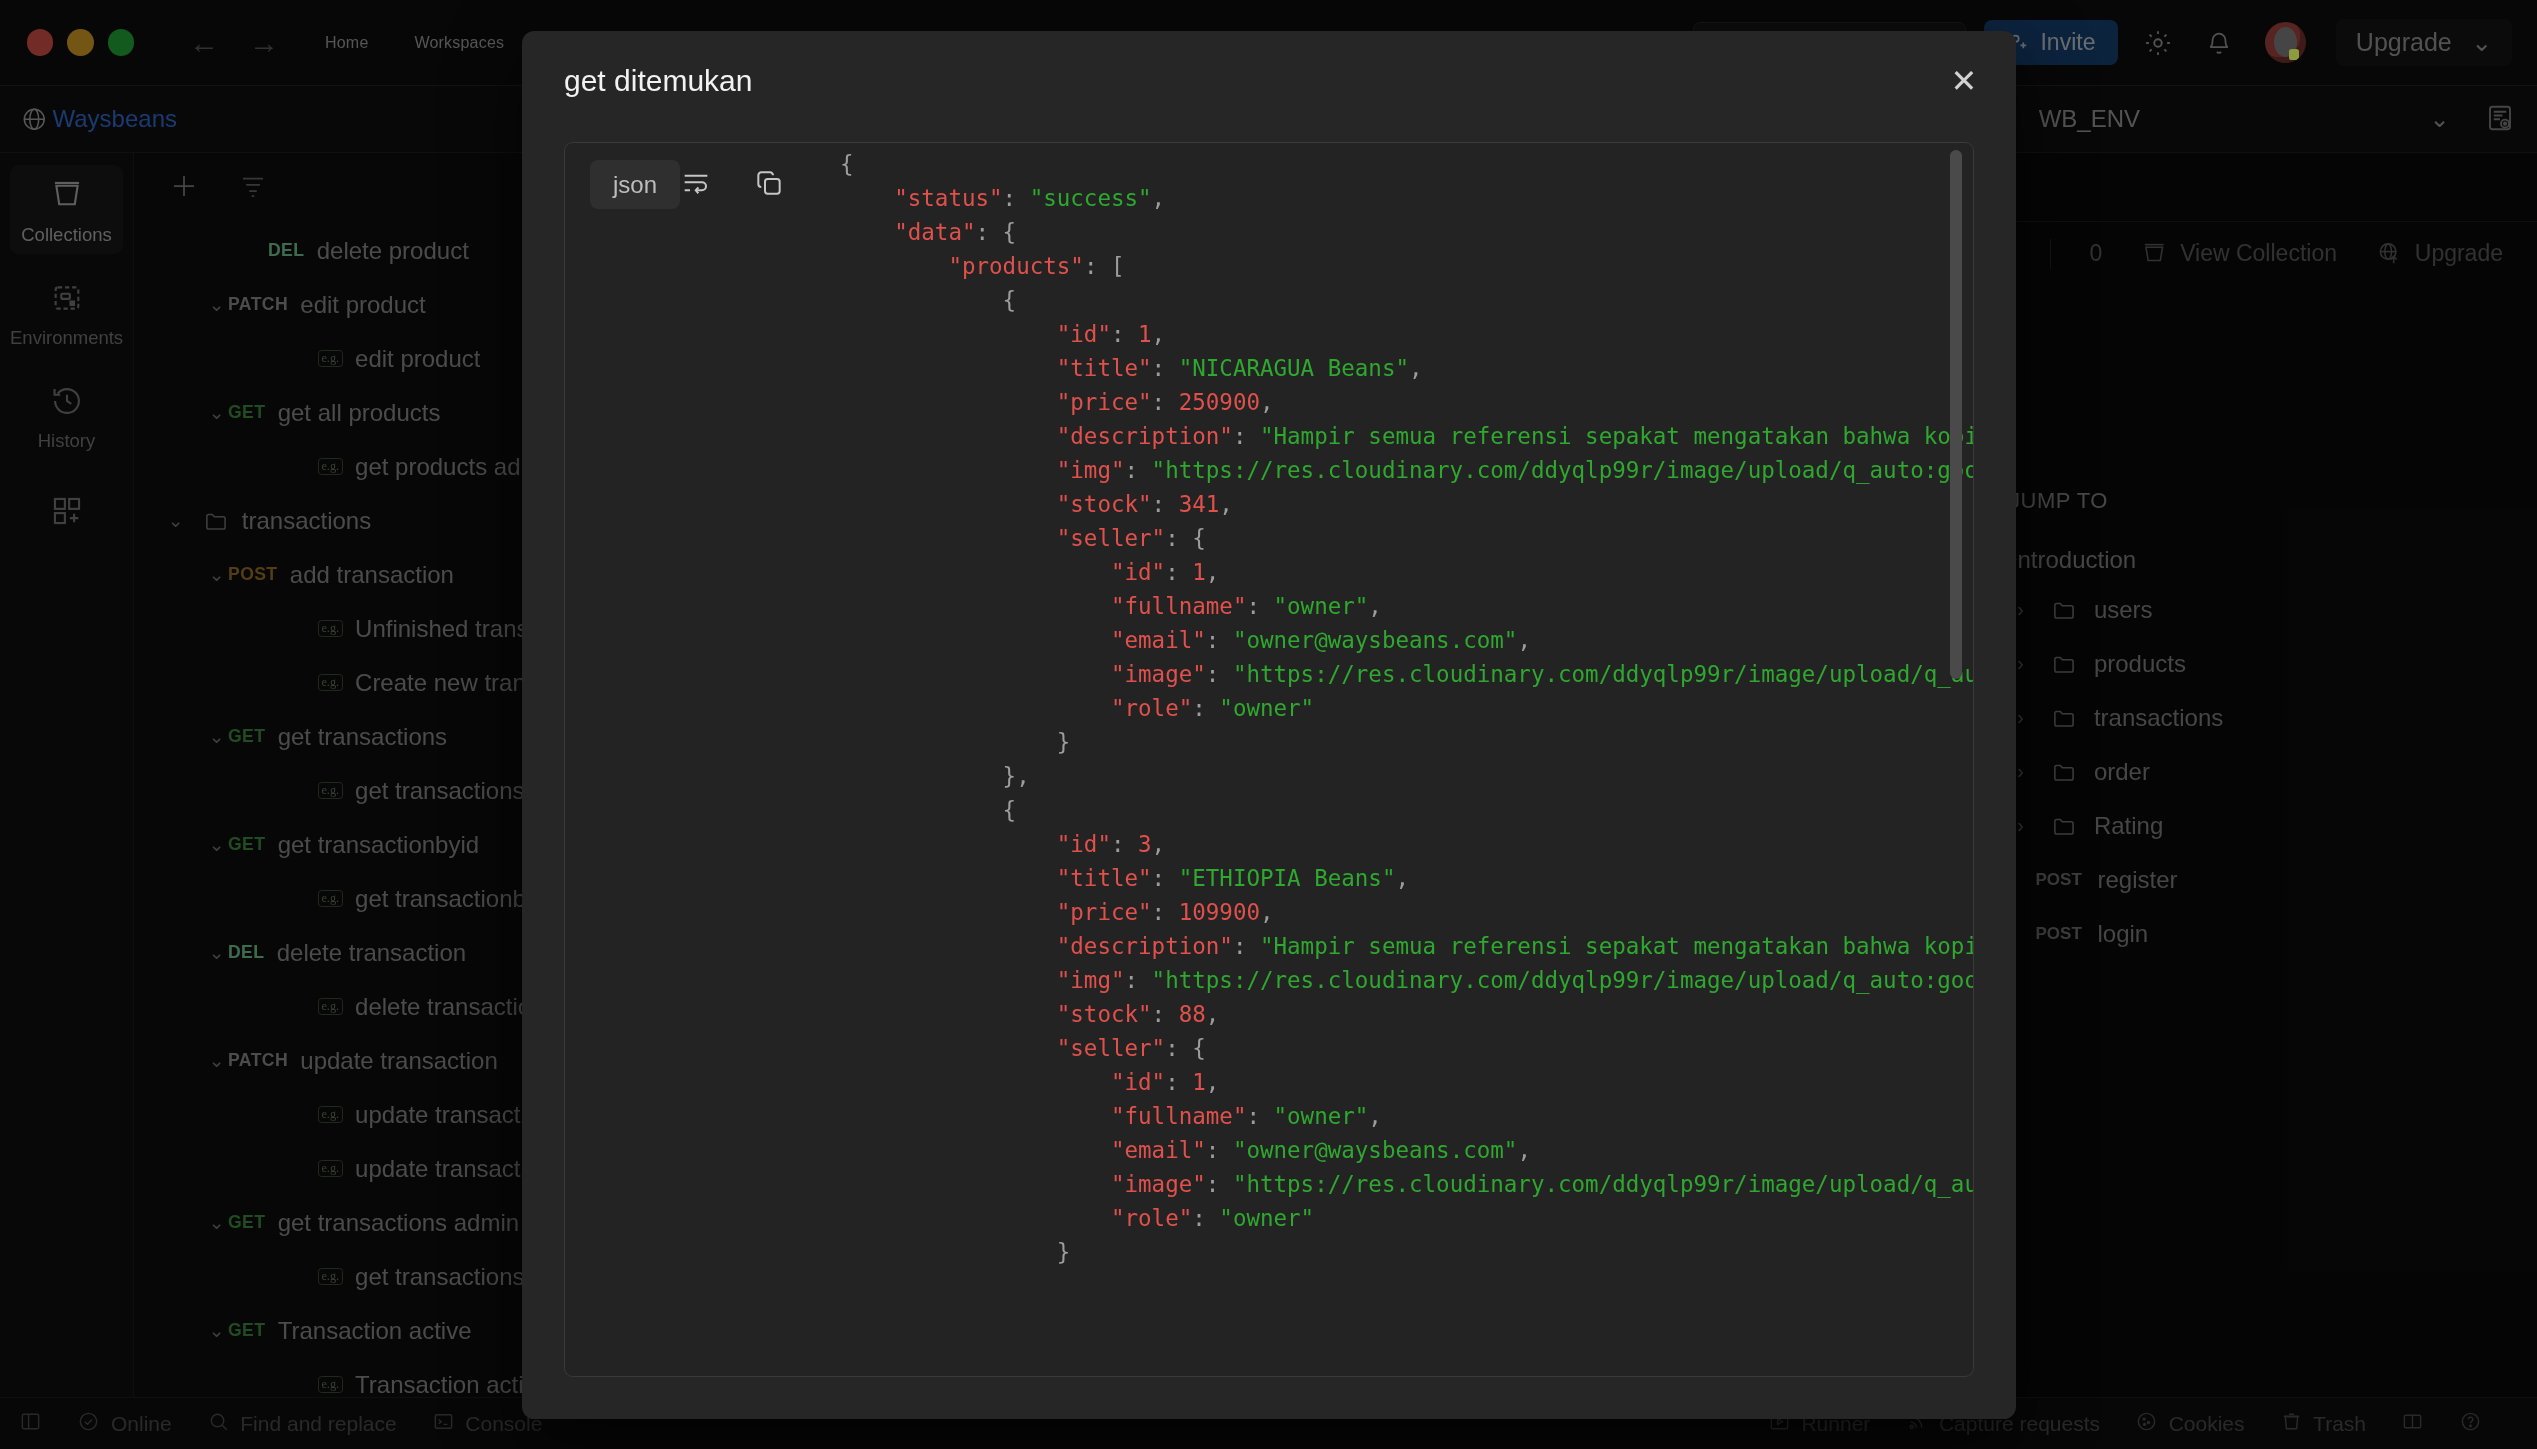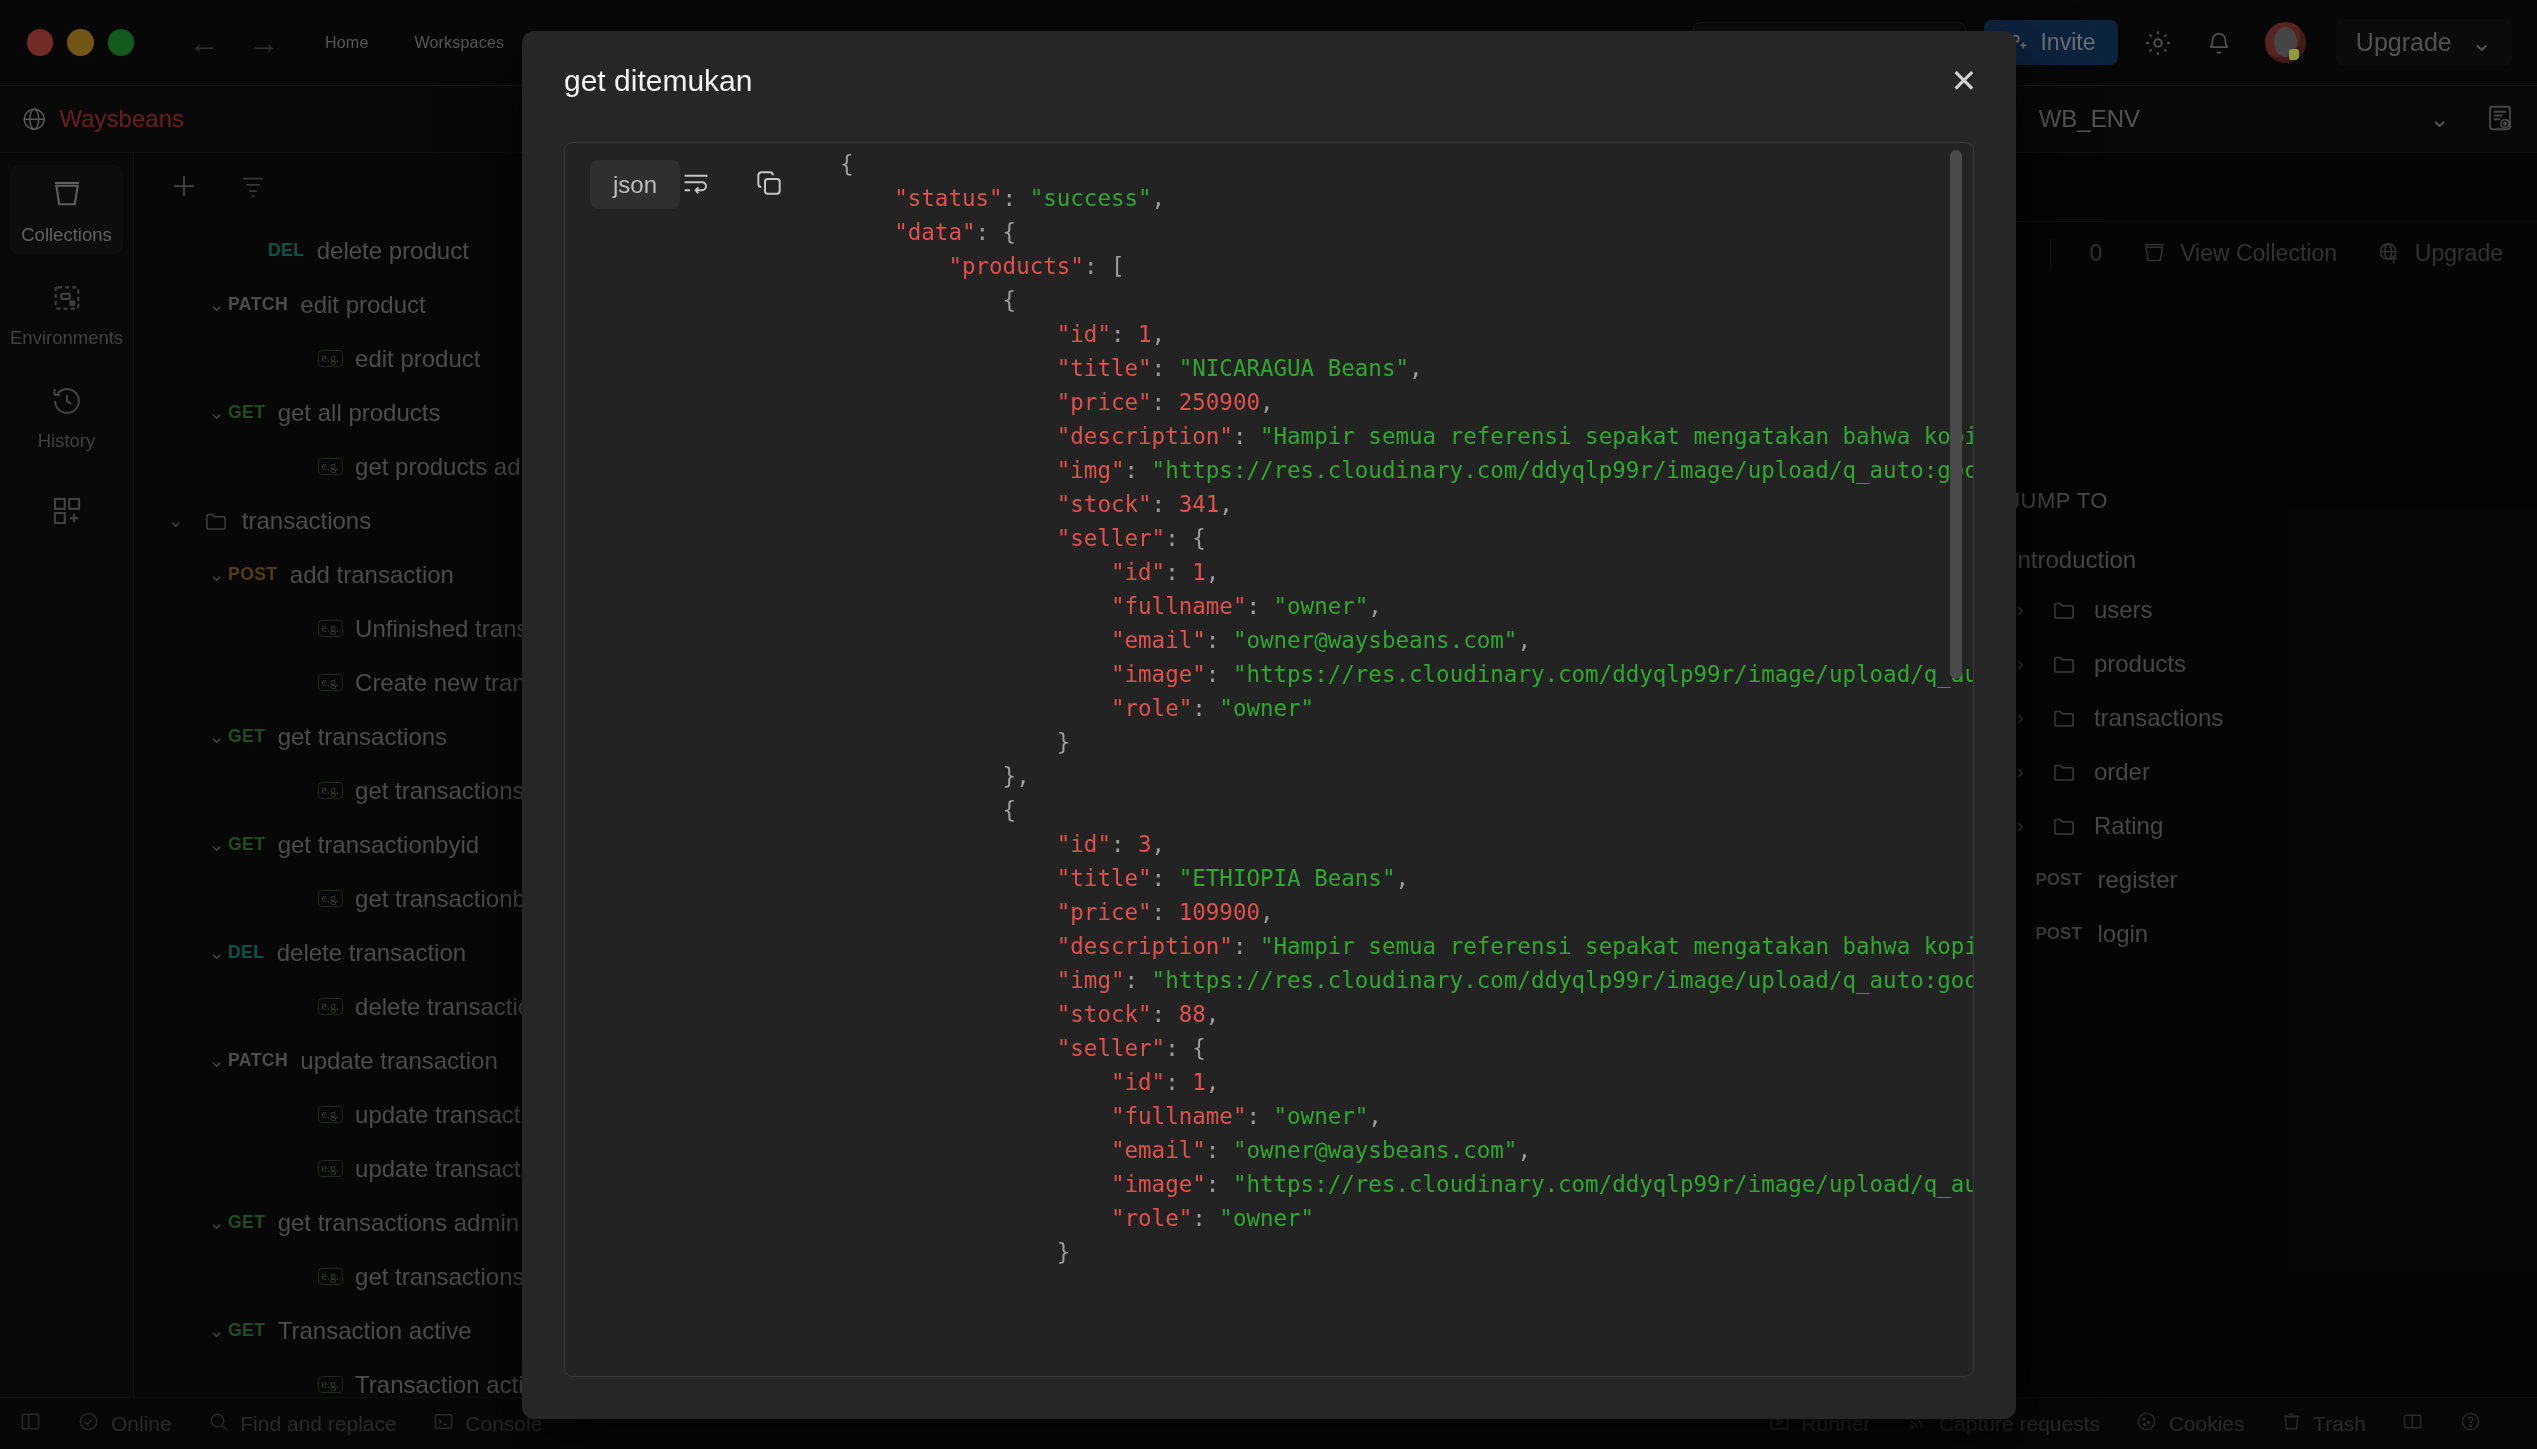--- a/index.html
+++ b/index.html
@@ -49,21 +49,21 @@
   .upgrade {
     display: flex; align-items: center; gap: 19.4px; color: #b4b4b4; font-size: 25px;
     background: #191919; border-radius: 7px; padding: 8.8px 19.4px; margin-right: 26.5px;
   }
 
   
   .wsbar {
     position: absolute; top: 86px; left: 0; width: 2538px; height: 67px;
     display: flex; align-items: center; border-bottom: 0.9px solid #242424; background: #121212;
   }
-  .ws-name { display: flex; align-items: center; gap: 12px; color: #ef4444; font-size: 24px; margin-left: 21px; }
+  .ws-name { display: flex; align-items: center; gap: 5px; color: #3b82f6; font-size: 24px; margin-left: 21px; }
   .ws-new { color: #b9b9b9; font-size: 23px; background: #1d1d1d; border-radius: 6.2px; padding: 8px 19.4px; margin-left: 432px; }
   .ws-right { margin-left: auto; display: flex; align-items: center; }
   .env-select {
     width: 458px; display: flex; align-items: center; justify-content: space-between;
     color: #b9b9b9; font-size: 24px; border-left: 0.9px solid #272727; padding: 10.6px 23px;
   }
   .env-eye { margin: 0 23px 0 12.3px; color: #9a9a9a; }
 
   
   .rail {
@@ -84,21 +84,21 @@
     position: absolute; top: 153px; left: 134px; width: 529px; bottom: 53px;
     background: #101010; border-right: 0.9px solid #222; overflow: hidden;
   }
   .tree-toolbar { height: 69px; display: flex; align-items: center; gap: 39px; padding-left: 35px; }
   .tree-toolbar span { color: #9a9a9a; }
   .tree-list { padding-top: 1.8px; }
   .t-row { display: flex; align-items: center; height: 54px; white-space: nowrap; padding-right: 7px; }
   .chev { width: 23px; color: #8d8d8d; font-size: 19.4px; flex: 0 0 23px; text-align: center; }
   .meth { font-size: 17.6px; font-weight: bold; letter-spacing: 0.4px; flex: 0 0 auto; text-align: right; }
   .meth.get { color: #4aa94a; } .meth.post { color: #b88a2e; }
-  .meth.del { color: #14b8a6; } .meth.patch { color: #a9a9a9; }
+  .meth.del { color: #86efac; } .meth.patch { color: #a9a9a9; }
   .t-label { color: #a7a7a7; font-size: 24px; margin-left: 12.3px; overflow: hidden; }
   .eg {
     display: inline-block; border: 0.9px solid #4a5a3f; color: #7e8f6d; border-radius: 3.5px;
     font-size: 12.3px; padding: 0.9px 2.6px; line-height: 1.1; font-family: "Liberation Serif", serif;
   }
   .folder-ico { color: #8b8b8b; display: inline-flex; }
 
   
   .mainarea { position: absolute; top: 153px; left: 663px; right: 0; bottom: 53px; background: #0d0d0d; }
   .doc-tabs { height: 69px; border-bottom: 0.9px solid #222; display: flex; align-items: center; }

